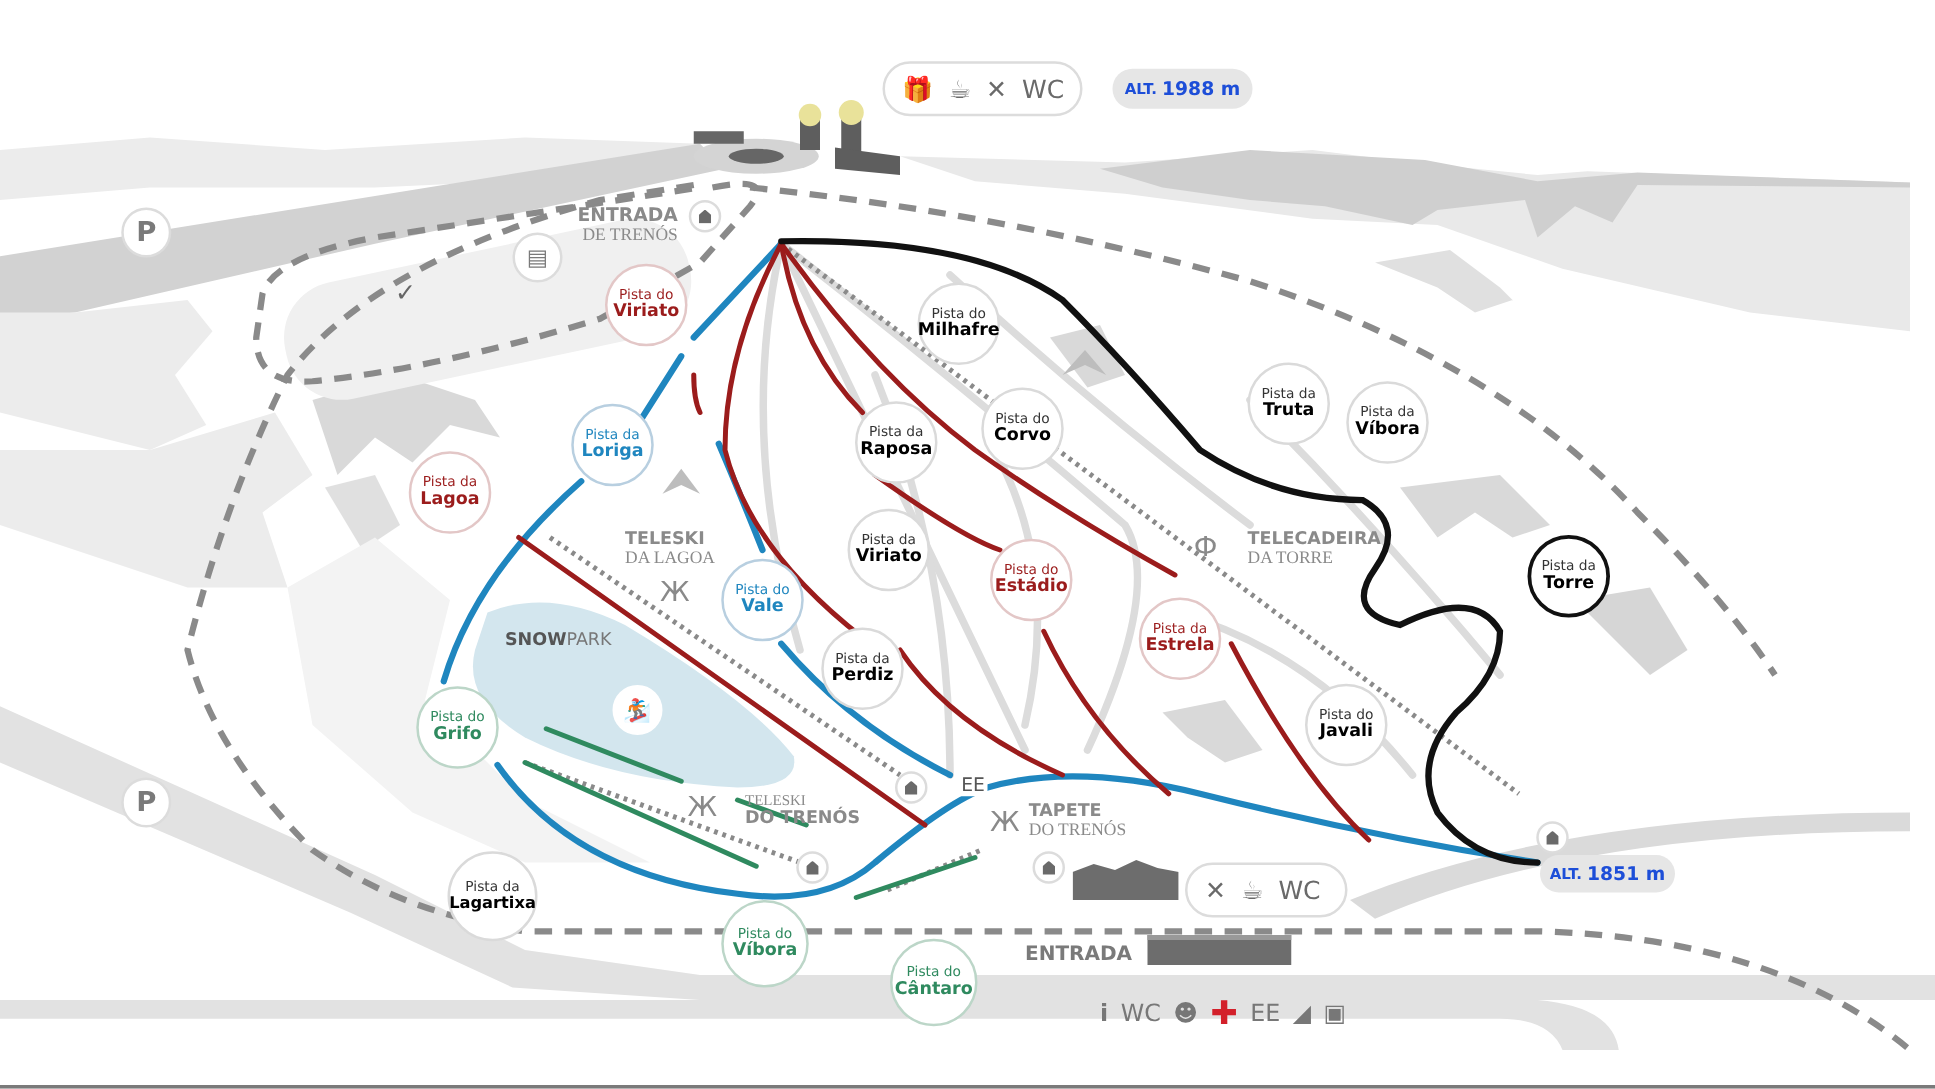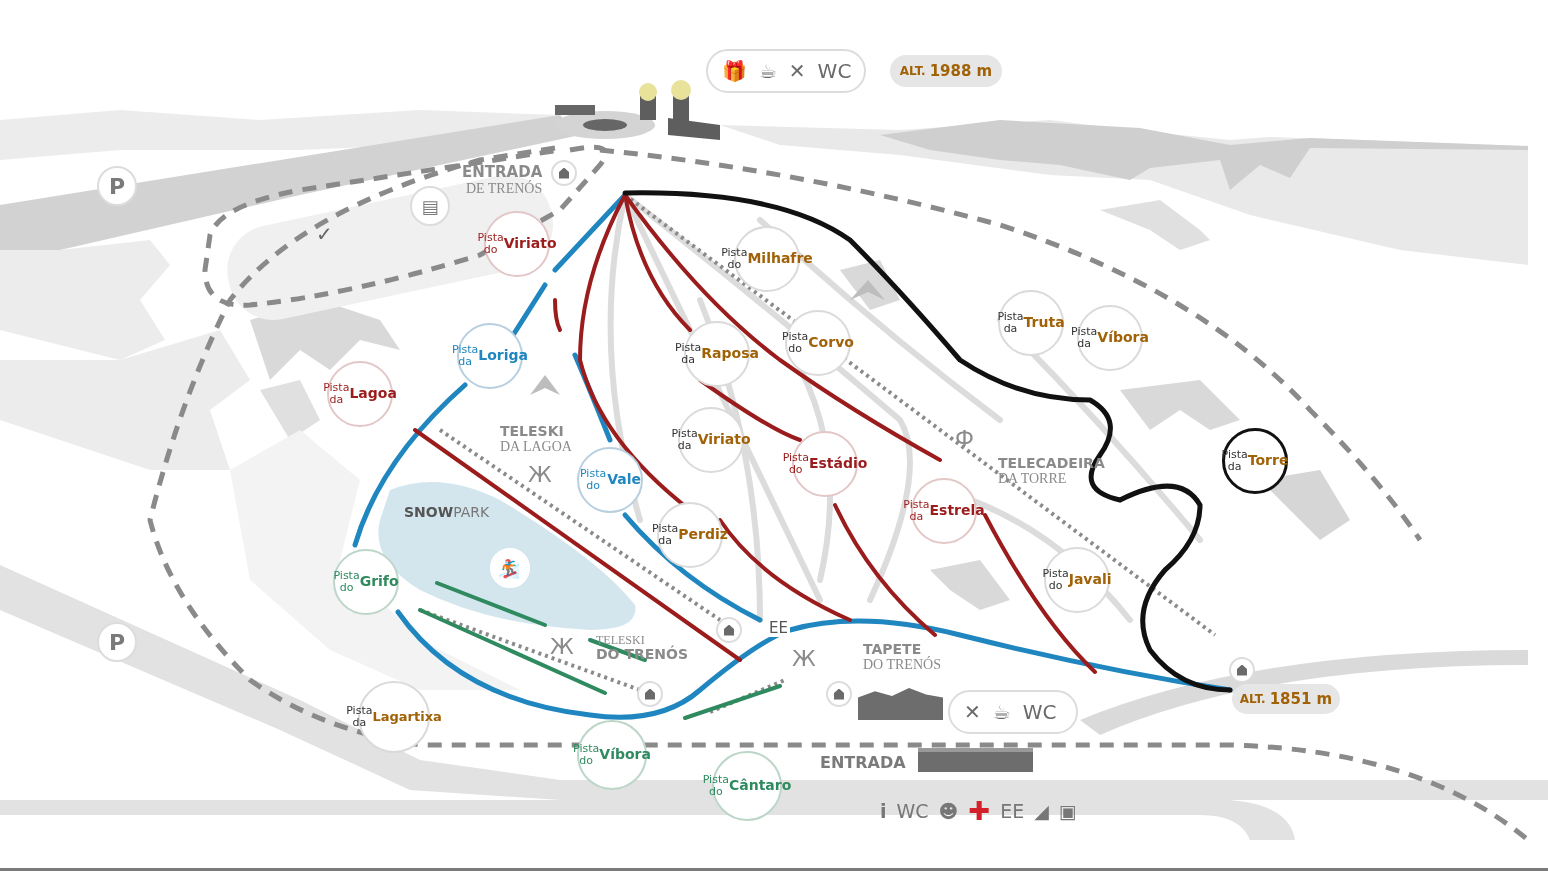--- a/index.html
+++ b/index.html
@@ -114,37 +114,37 @@
     <path d="M530 395 L545 375 L560 395 L545 388 Z"></path>
     <path d="M850 300 L868 280 L885 300 L868 292 Z"></path>
   </g>
 </svg>
 
 <style>
   .ov { position: absolute; }
   .circle {
     position: absolute; width: 66px; height: 66px; border-radius: 50%;
     background: #ffffff; border: 2px solid #d6d6d6;
-    display: flex; align-items: center; justify-content: center;
+    display: flex; flex-direction: column; align-items: center; justify-content: center;
     box-sizing: border-box; text-align: center; line-height: 1.1;
     font-family: "DejaVu Sans", sans-serif;
   }
   .circle .pfx { font-size: 11px; color: #333; }
-  .circle .nm { font-size: 14px; font-weight: bold; color: #a16207; }
+  .circle .nm { font-size: 14px; font-weight: bold; color: #000000; }
   .circle.red { border-color: #e3c7c7; }
   .circle.red .pfx, .circle.red .nm { color: #9b1c1c; }
   .circle.blue { border-color: #b8cfe0; }
   .circle.blue .pfx, .circle.blue .nm { color: #1f86bf; }
   .circle.green { border-color: #bcd6c8; }
   .circle.green .pfx, .circle.green .nm { color: #2f8a5f; }
   .circle.black { border: 3px solid #111; }
   .circle.gray { border-color: #dadada; }
   .pill {
     position: absolute; background: #e6e6e6; border-radius: 16px;
-    color: #a16207; font-family: "DejaVu Sans", sans-serif; font-weight: bold; font-size: 15px;
+    color: #1d4ed8; font-family: "DejaVu Sans", sans-serif; font-weight: bold; font-size: 15px;
     display: flex; align-items: center; justify-content: center; gap: 4px;
   }
   .pill .small { font-size: 12px; }
   .bubble {
     position: absolute; background: #fff; border: 2px solid #dcdcdc; border-radius: 22px;
     display: flex; align-items: center; gap: 12px; padding: 0 14px; box-sizing: border-box;
     color: #6a6a6a; font-family: "DejaVu Sans", sans-serif; font-size: 20px;
   }
   .pbadge {
     position: absolute; width: 40px; height: 40px; border-radius: 50%; background: #fff;
@@ -192,33 +192,33 @@
 <div class="hut" style="left:551px;top:160px;"></div>
 <div class="pbadge" style="left:410px;top:186px;font-size:18px;">▤</div>
 <div class="ov" style="left:316px;top:222px;font-size:20px;color:#666;">✓</div>
 
 <div class="lift-label" style="left:500px;top:424px;">
   <div class="l1">TELESKI</div>
   <div class="l2">DA LAGOA</div>
 </div>
 <div class="liftglyph" style="left:528px;top:462px;">Ж</div>
 
-<div class="lift-label" style="left:998px;top:424px;margin-top:32px;">
+<div class="lift-label" style="left:998px;top:424px;">
   <div class="l1">TELECADEIRA</div>
   <div class="l2">DA TORRE</div>
 </div>
 <div class="liftglyph" style="left:955px;top:426px;">Ф</div>
 
 <div class="lift-label" style="left:596px;top:634px;">
   <div class="l2" style="font-size:12px;">TELESKI</div>
   <div class="l1">DO TRENÓS</div>
 </div>
 <div class="liftglyph" style="left:550px;top:634px;">Ж</div>
 
-<div class="lift-label" style="left:823px;top:642px;margin-left:40px;">
+<div class="lift-label" style="left:823px;top:642px;">
   <div class="l1">TAPETE</div>
   <div class="l2">DO TRENÓS</div>
 </div>
 <div class="liftglyph" style="left:792px;top:646px;">Ж</div>
 
 <div class="ov" style="left:404px;top:504px;font-size:14px;color:#555;">
   <b>SNOW</b><span style="color:#777">PARK</span>
 </div>
 <div class="pbadge" style="left:490px;top:548px;background:#fff;border-color:#fff;font-size:18px;color:#444;">🏂</div>
 

